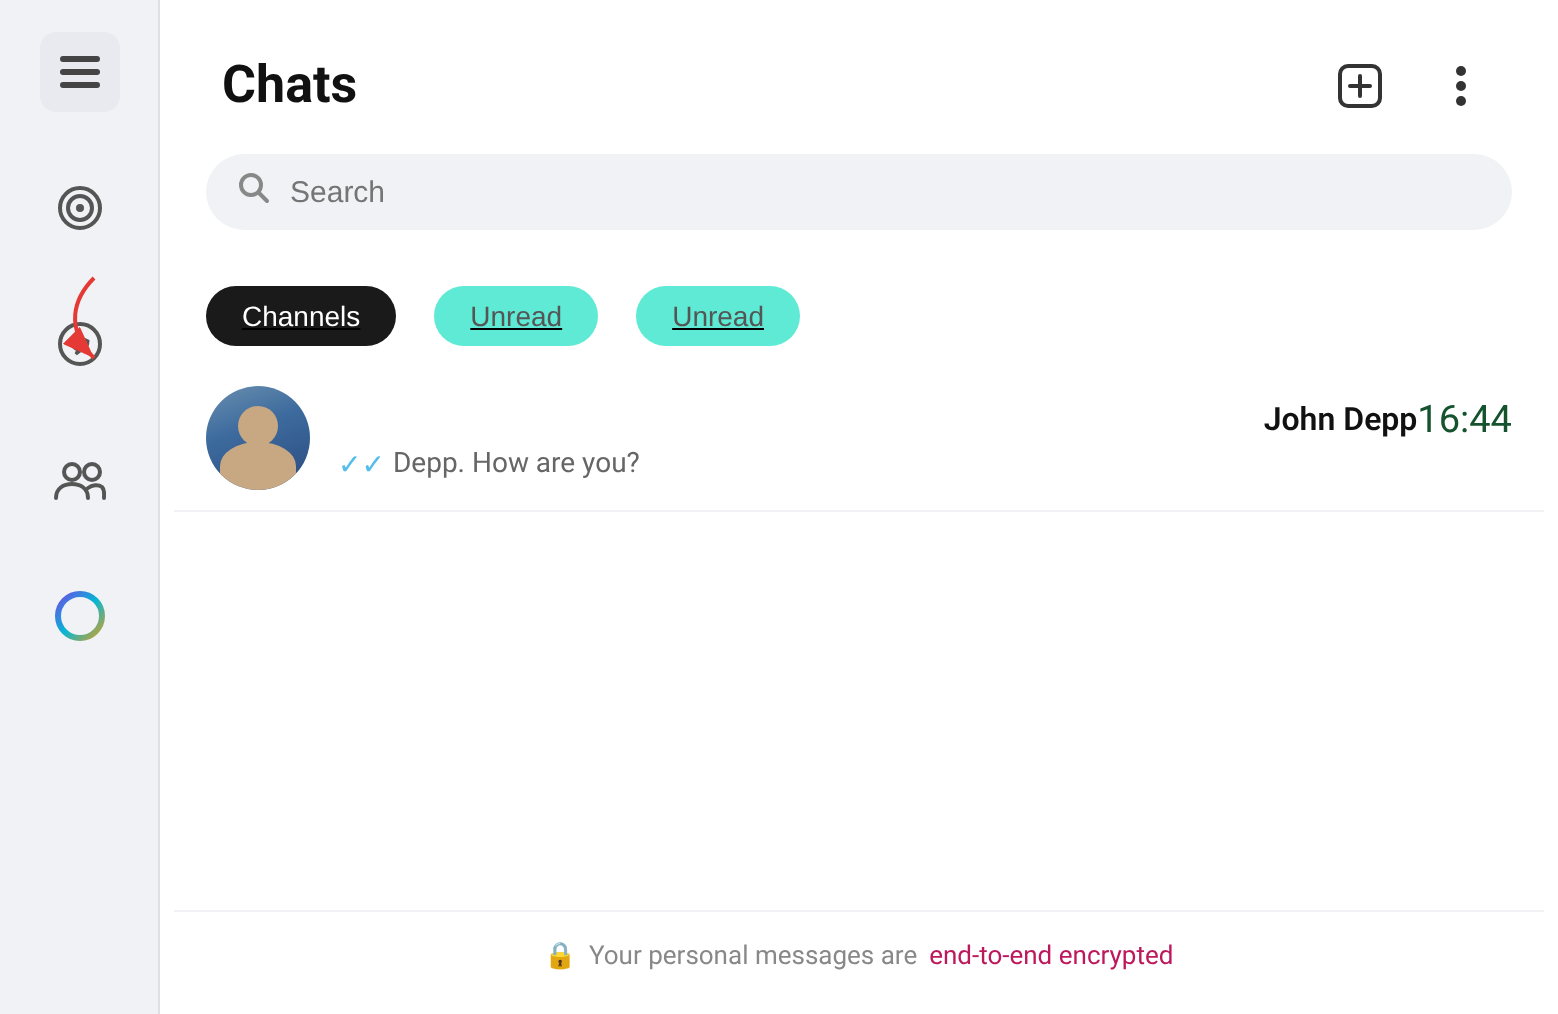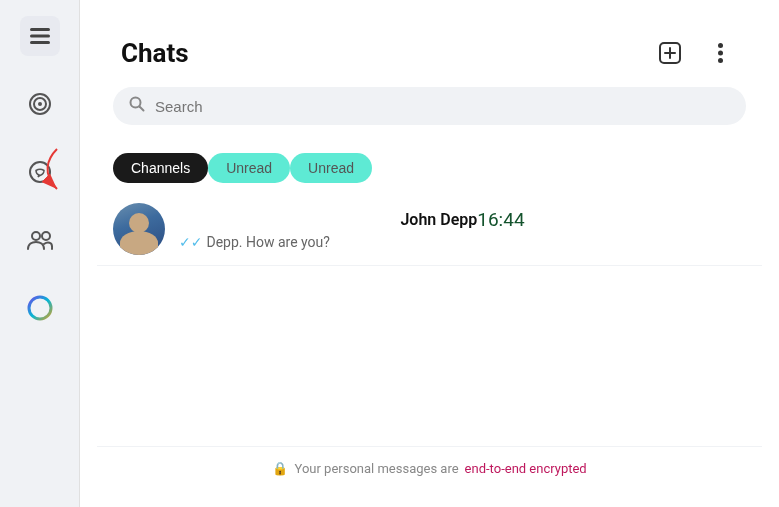--- a/index.html
+++ b/index.html
@@ -38,21 +38,21 @@
     .sidebar-icon.active {
       background: #e8eaf0;
     }
 
     
     .main {
       flex: 1;
       display: flex;
       flex-direction: column;
       background: #fff;
-      padding: 17px;
+      padding: 7px;
       border-radius: 28px;
     }
 
     
     .header {
       display: flex;
       align-items: center;
       justify-content: space-between;
       padding: 18px 24px 12px 24px;
     }
@@ -99,22 +99,23 @@
       font-size: 15px;
       color: #888;
       width: 100%;
     }
 
     
     .filter-tabs {
       display: flex;
       align-items: center;
       padding: 4px 16px 10px 16px;
-      gap: 0;
+      gap: 19px;
       position: relative;
+      text-decoration: underline;
     }
     .tab-pill {
       padding: 7px 18px;
       border-radius: 20px;
       font-size: 14px;
       font-weight: 500;
       cursor: pointer;
       border: none;
       background: #5eead4;
       color: #555;
@@ -169,21 +170,21 @@
       border-radius: 50% 50% 0 0;
       background: #c8a882;
     }
 
     .chat-info {
       flex: 1;
       min-width: 0;
     }
     .chat-name-row {
       display: flex;
-      justify-content: center;
+      justify-content: flex-end;
       align-items: center;
       margin-bottom: 3px;
     }
     .chat-name {
       font-size: 16px;
       font-weight: 600;
       color: #111;
     }
     .chat-time {
       font-size: 19px;

